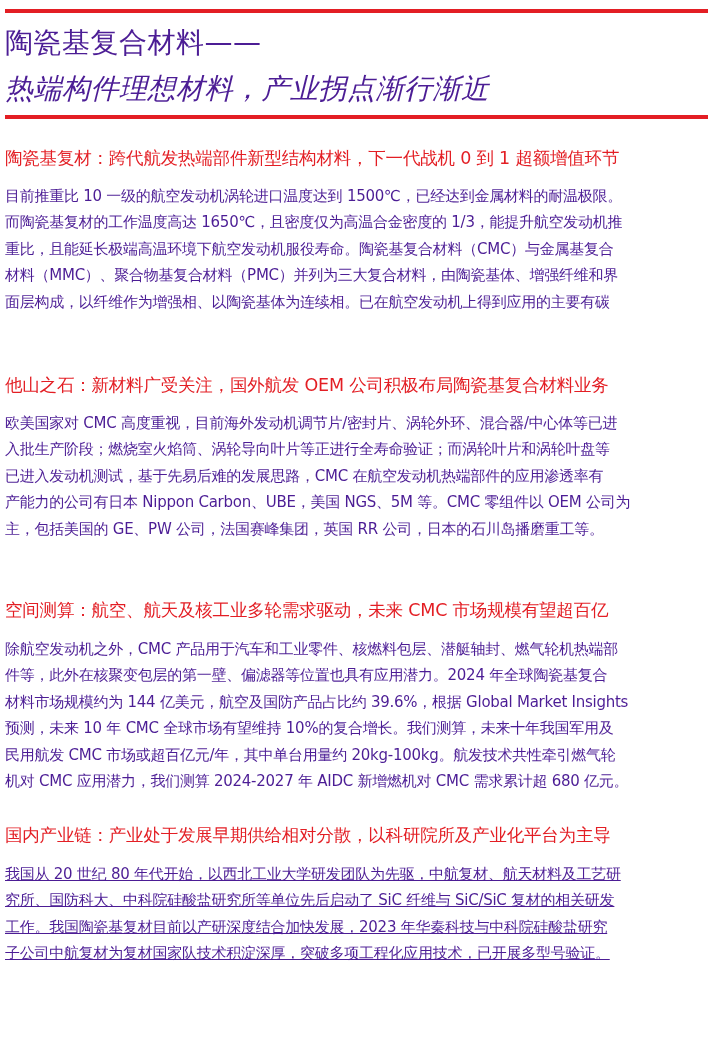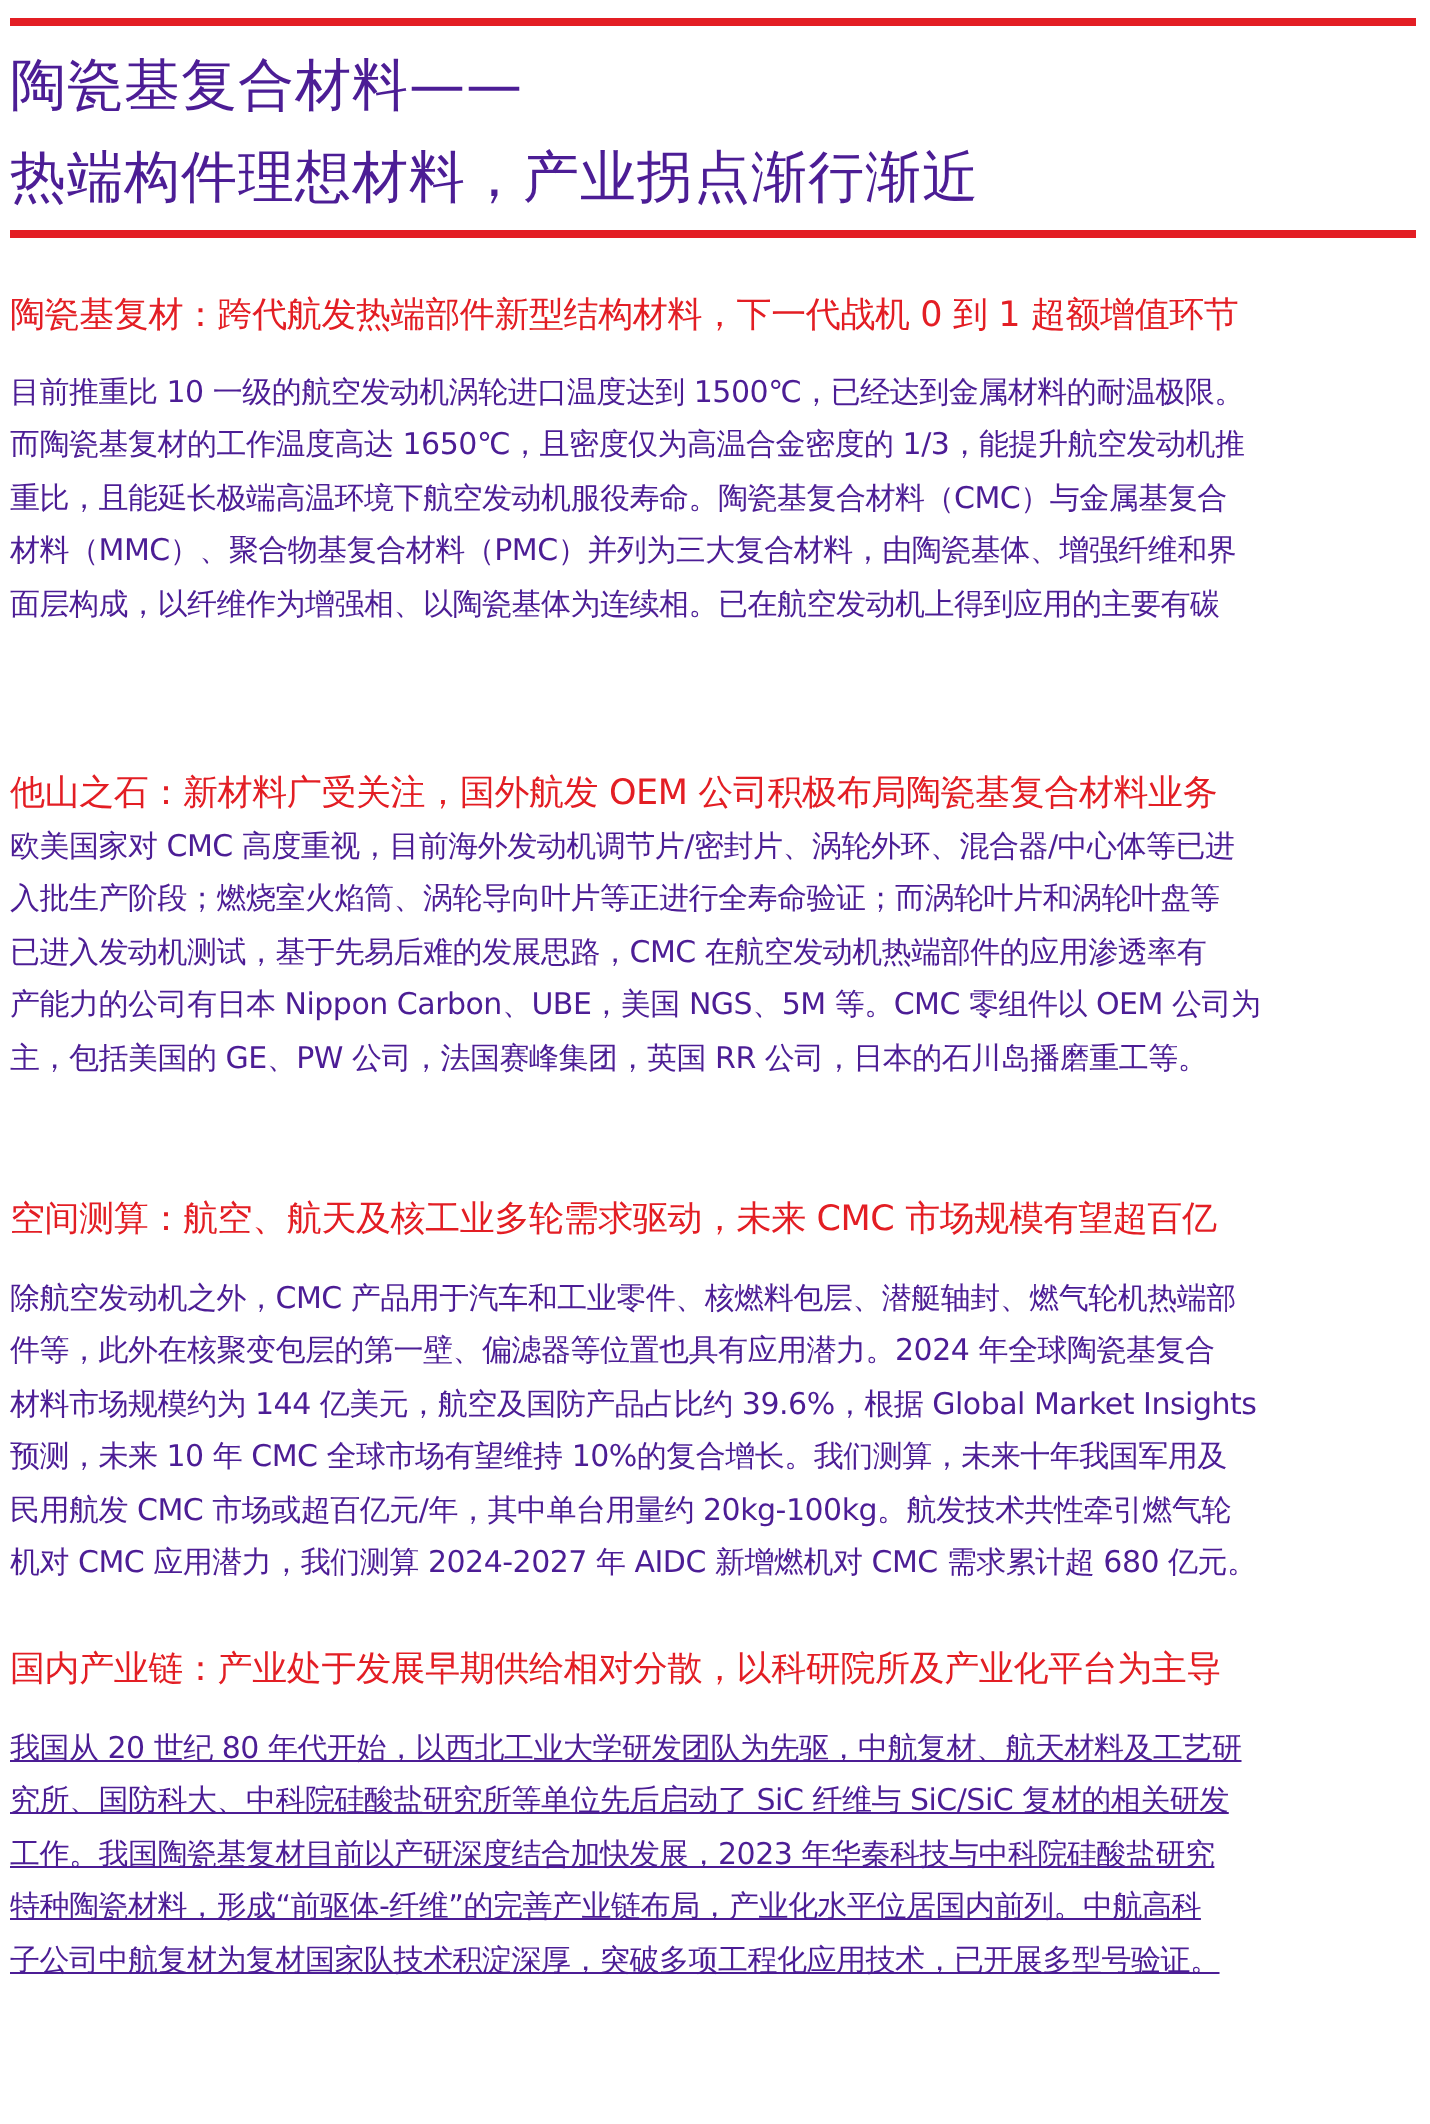--- a/index.html
+++ b/index.html
@@ -25,33 +25,33 @@
     position: absolute; left: 5px; width: 705px;
     color: #4c1d95; font-size: 15px; line-height: 26.4px;
   }
   .para .line { display: block; white-space: nowrap; letter-spacing: -0.25px; }
 </style>
 </head>
 <body>
 
 <div class="rule" style="top:9px;"></div>
 <div class="title" style="top:24px;">陶瓷基复合材料——</div>
-<div class="title" style="top:70px;">热端构件理想材料，产业拐点渐行渐近</div>
+<div class="title" style="top:70px;font-style:italic;">热端构件理想材料，产业拐点渐行渐近</div>
 <div class="rule" style="top:115px;"></div>
 
 <div class="section-heading" style="top:146px;">陶瓷基复材：跨代航发热端部件新型结构材料，下一代战机 0 到 1 超额增值环节</div>
 <div class="para" style="top:183px;">
   <span class="line">目前推重比 10 一级的航空发动机涡轮进口温度达到 1500℃，已经达到金属材料的耐温极限。</span>
   <span class="line">而陶瓷基复材的工作温度高达 1650℃，且密度仅为高温合金密度的 1/3，能提升航空发动机推</span>
   <span class="line">重比，且能延长极端高温环境下航空发动机服役寿命。陶瓷基复合材料（CMC）与金属基复合</span>
   <span class="line">材料（MMC）、聚合物基复合材料（PMC）并列为三大复合材料，由陶瓷基体、增强纤维和界</span>
   <span class="line">面层构成，以纤维作为增强相、以陶瓷基体为连续相。已在航空发动机上得到应用的主要有碳</span>
 </div>
 
-<div class="section-heading" style="top:373px;margin-top:12px;">他山之石：新材料广受关注，国外航发 OEM 公司积极布局陶瓷基复合材料业务</div>
+<div class="section-heading" style="top:373px;">他山之石：新材料广受关注，国外航发 OEM 公司积极布局陶瓷基复合材料业务</div>
 <div class="para" style="top:410px;">
   <span class="line">欧美国家对 CMC 高度重视，目前海外发动机调节片/密封片、涡轮外环、混合器/中心体等已进</span>
   <span class="line">入批生产阶段；燃烧室火焰筒、涡轮导向叶片等正进行全寿命验证；而涡轮叶片和涡轮叶盘等</span>
   <span class="line">已进入发动机测试，基于先易后难的发展思路，CMC 在航空发动机热端部件的应用渗透率有</span>
   <span class="line">产能力的公司有日本 Nippon Carbon、UBE，美国 NGS、5M 等。CMC 零组件以 OEM 公司为</span>
   <span class="line">主，包括美国的 GE、PW 公司，法国赛峰集团，英国 RR 公司，日本的石川岛播磨重工等。</span>
 </div>
 
 <div class="section-heading" style="top:598px;">空间测算：航空、航天及核工业多轮需求驱动，未来 CMC 市场规模有望超百亿</div>
 <div class="para" style="top:636px;">
@@ -61,15 +61,14 @@
   <span class="line">预测，未来 10 年 CMC 全球市场有望维持 10%的复合增长。我们测算，未来十年我国军用及</span>
   <span class="line">民用航发 CMC 市场或超百亿元/年，其中单台用量约 20kg-100kg。航发技术共性牵引燃气轮</span>
   <span class="line">机对 CMC 应用潜力，我们测算 2024-2027 年 AIDC 新增燃机对 CMC 需求累计超 680 亿元。</span>
 </div>
 
 <div class="section-heading" style="top:823px;">国内产业链：产业处于发展早期供给相对分散，以科研院所及产业化平台为主导</div>
 <div class="para" style="top:861px;text-decoration:underline;">
   <span class="line">我国从 20 世纪 80 年代开始，以西北工业大学研发团队为先驱，中航复材、航天材料及工艺研</span>
   <span class="line">究所、国防科大、中科院硅酸盐研究所等单位先后启动了 SiC 纤维与 SiC/SiC 复材的相关研发</span>
   <span class="line">工作。我国陶瓷基复材目前以产研深度结合加快发展，2023 年华秦科技与中科院硅酸盐研究</span>
-  <span class="line">特种陶瓷材料，形成“前驱体-纤维”的完善产业链布局，产业化水平位居国内前列。中航高科</span>
   <span class="line">子公司中航复材为复材国家队技术积淀深厚，突破多项工程化应用技术，已开展多型号验证。</span>
 </div>
 
 </body></html>

